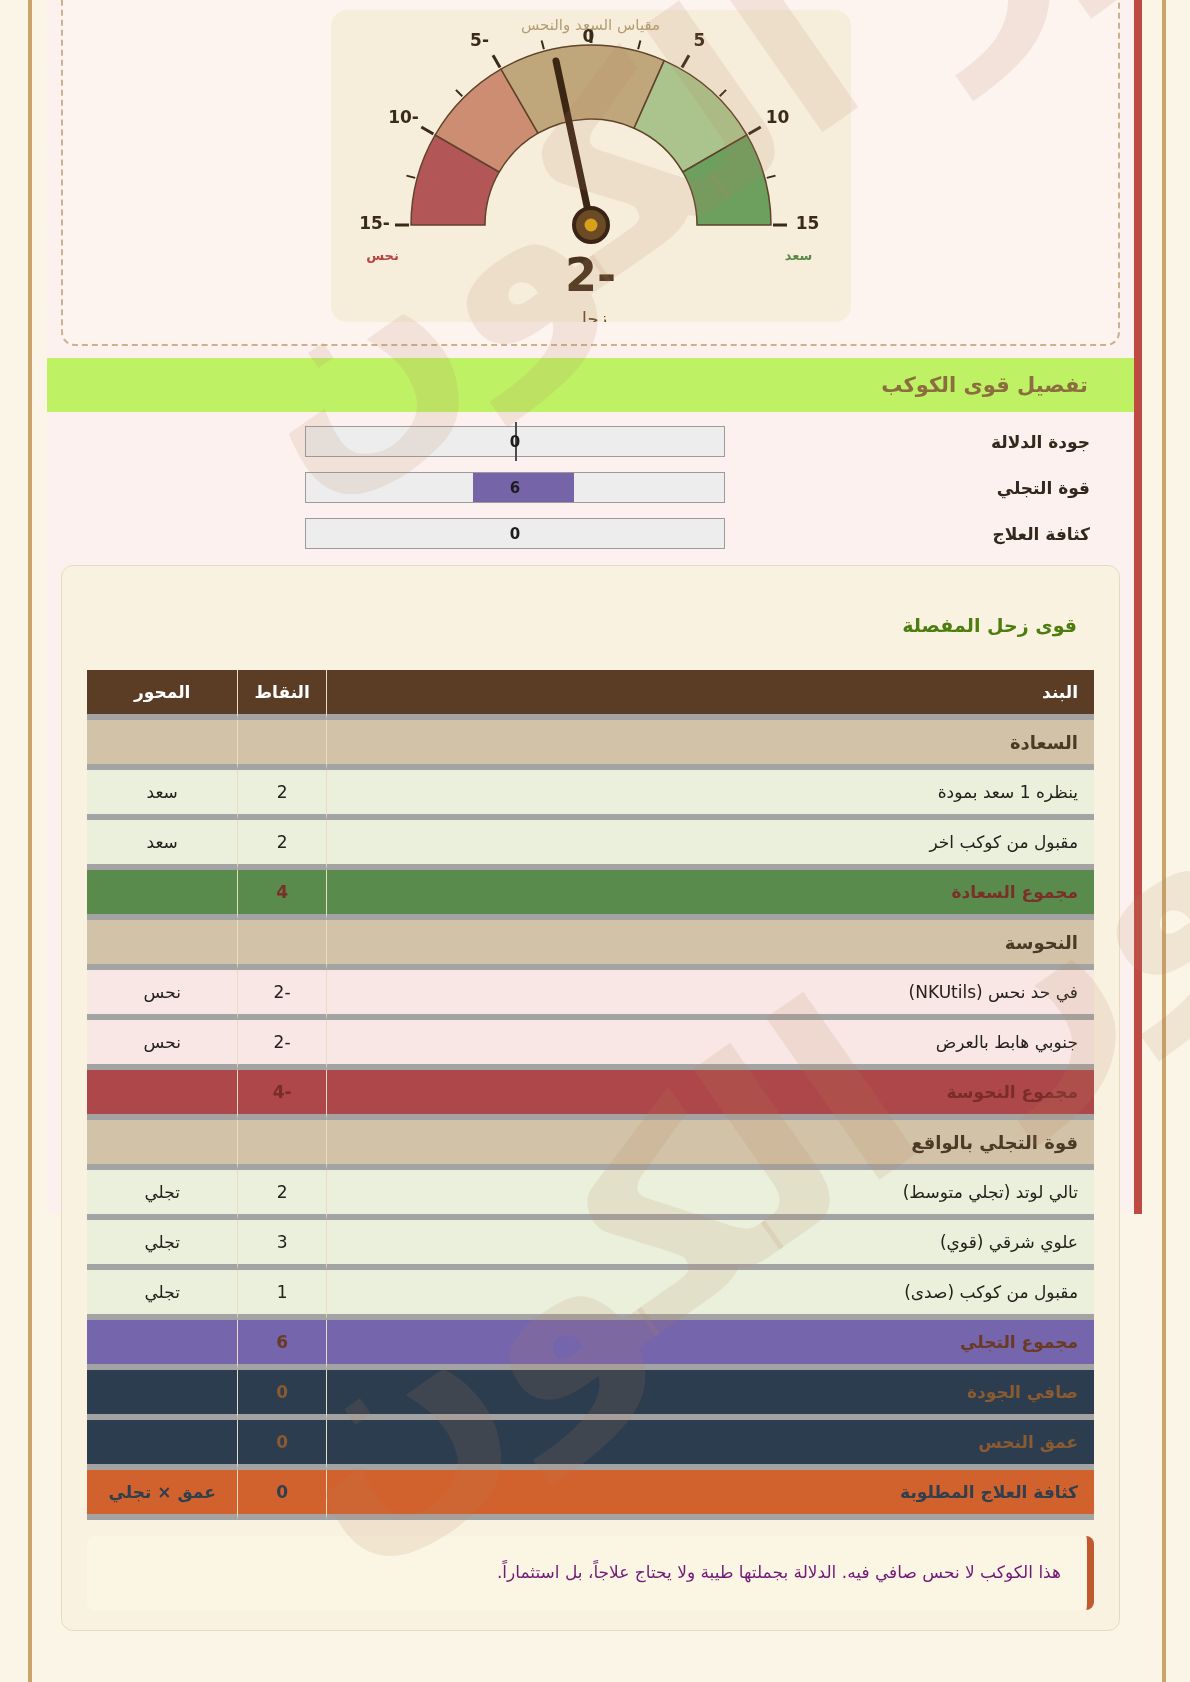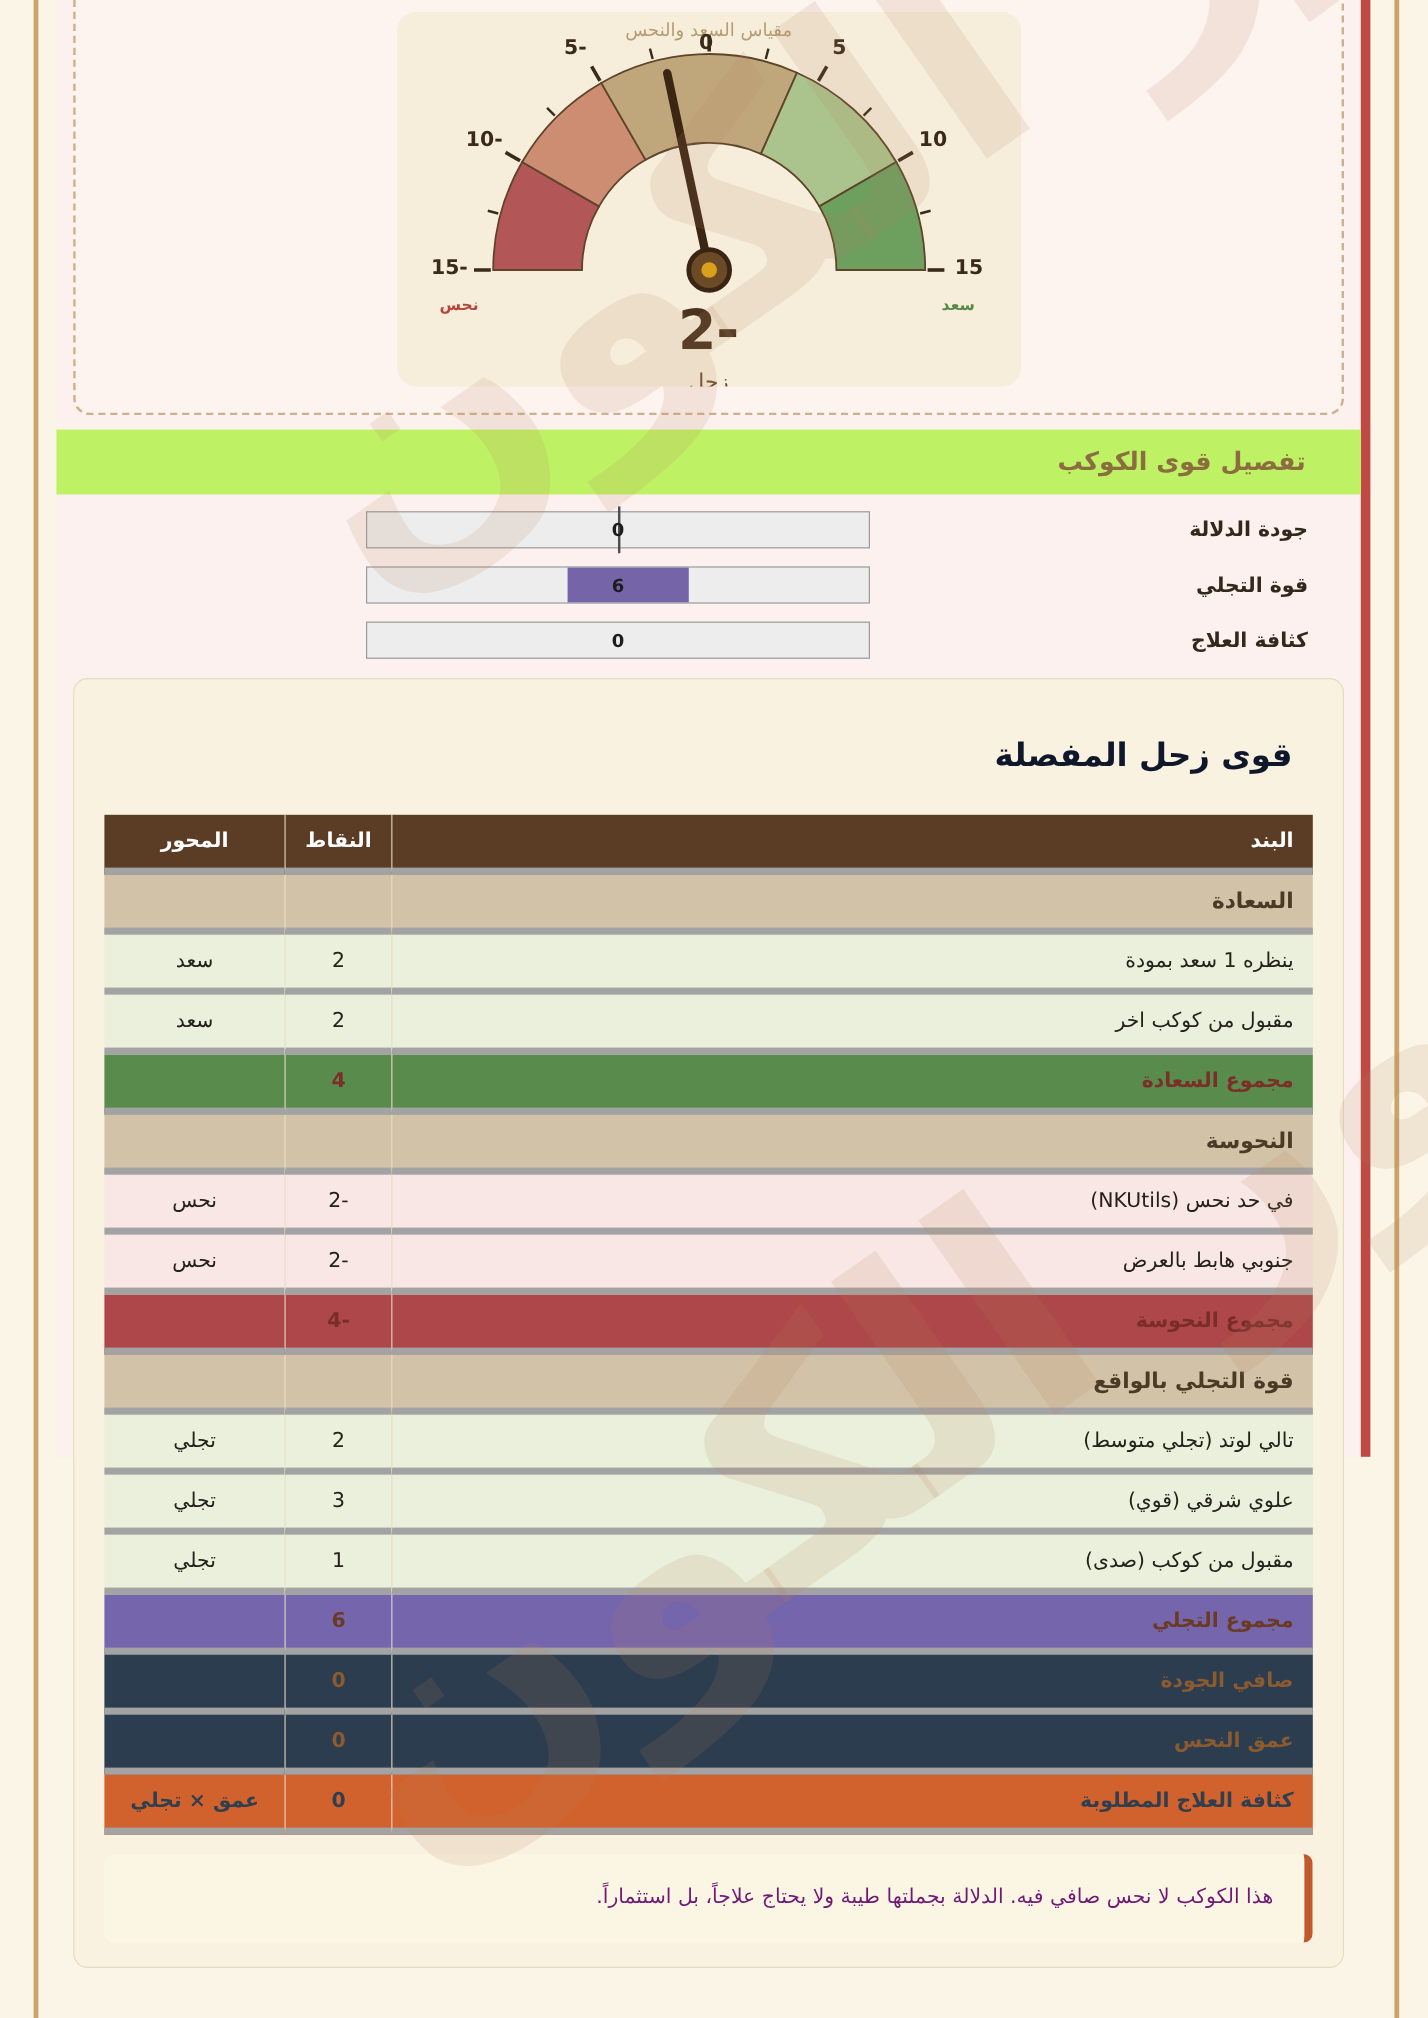--- a/index.html
+++ b/index.html
@@ -77,21 +77,21 @@
     font-size:15px; font-weight:bold; color:#1d1d1d; direction:rtl;
   }
   
   .table-panel {
     margin:16px 14px 0 14px;
     background:#f9f2e1;
     border:1px solid #e7dbbf;
     border-radius:12px;
     padding:30px 12px 16px 12px;
   }
-  .panel-title { padding:0 30px; font-size:27px; font-weight:bold; color:#0f172a; margin:18px 0 34px 0; }
+  .panel-title { padding:0 30px; font-size:19px; font-weight:bold; color:#4d7c0f; margin:18px 0 34px 0; }
   table.powers { width:calc(100% - 26px); margin:0 13px; border-collapse:separate; border-spacing:0; }
   .powers th, .powers td {
     height:50px; padding:0 16px;
     border-bottom:6px solid #a3a3a3;
     border-left:1px solid #e8dcc4;
     font-size:17px; direction:rtl;
   }
   .powers th:last-child, .powers td:last-child { border-left:none; }
   .powers th { background:#5a3d24; color:#ffffff; font-weight:bold; }
   .powers .col-item { width:77%; text-align:right; }

